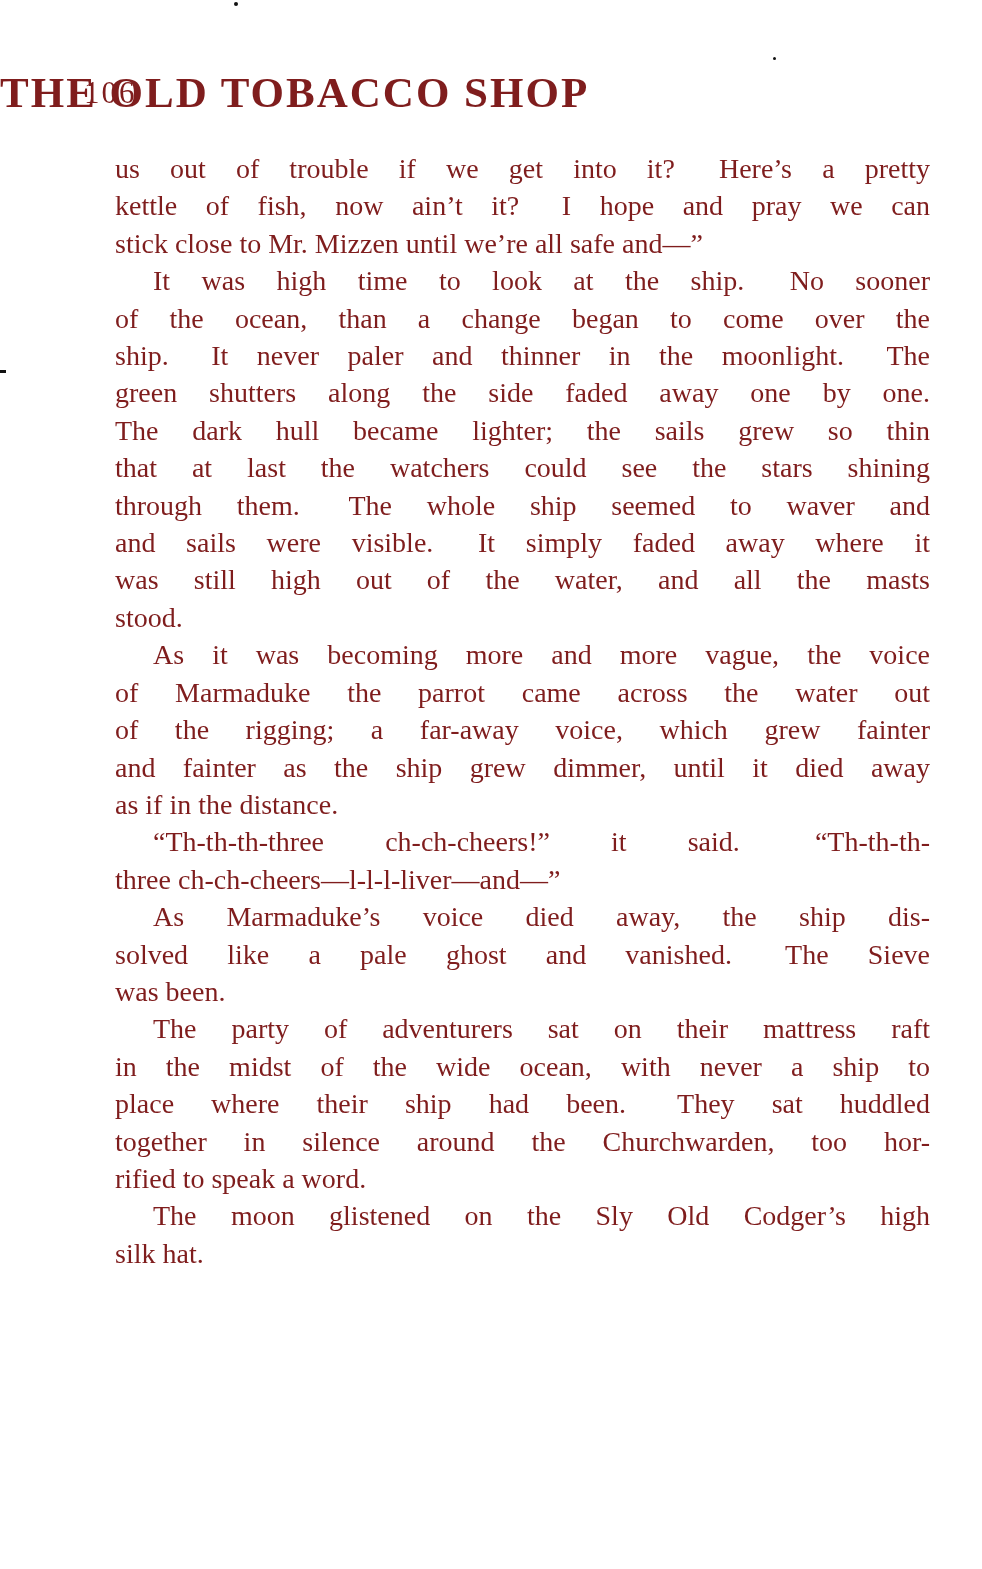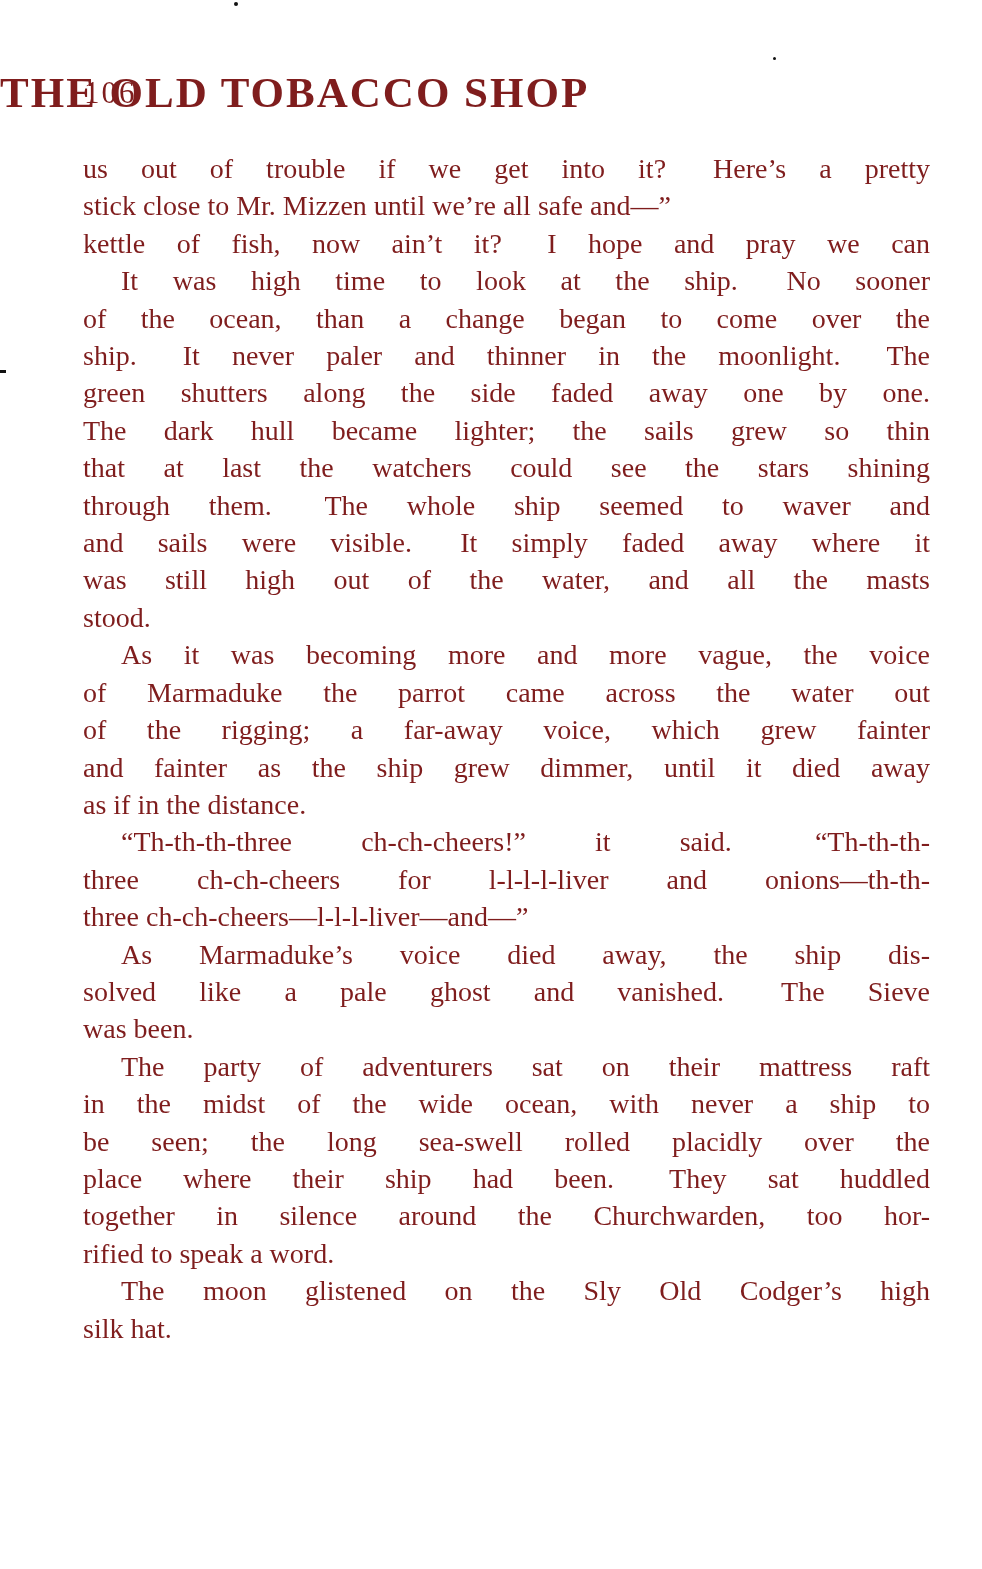--- a/index.html
+++ b/index.html
@@ -49,20 +49,21 @@
     top: 150px;
     width: 847px;
     font-size: 28px;
     line-height: 37.4px;
   }
   .paragraph { margin: 0; }
   .line {
     text-align: justify;
     text-align-last: justify;
     white-space: normal;
+    margin-left: 32px;
   }
   .line.last {
     text-align: left;
     text-align-last: left;
   }
   .paragraph.indent .line:first-child {
     text-indent: 38px;
   }
   .artifact {
     position: absolute;
@@ -81,22 +82,22 @@
   <div class="artifact a3"></div>
 
   <header class="page-header">
     <span class="page-number">106</span>
     <h1 class="running-title">THE OLD TOBACCO SHOP</h1>
   </header>
 
   <main class="page-body">
       <div class="paragraph">
         <div class="line">us out of trouble if we get into it?  Here’s a pretty</div>
+        <div class="line">kettle of fish, now ain’t it?  I hope and pray we can</div>
         <div class="line last">stick close to Mr. Mizzen until we’re all safe and—”</div>
-        <div class="line">kettle of fish, now ain’t it?  I hope and pray we can</div>
       </div>
       <div class="paragraph indent">
         <div class="line">It was high time to look at the ship.  No sooner</div>
         <div class="line">of the ocean, than a change began to come over the</div>
         <div class="line">ship.  It never paler and thinner in the moonlight.  The</div>
         <div class="line">green shutters along the side faded away one by one.</div>
         <div class="line">The dark hull became lighter; the sails grew so thin</div>
         <div class="line">that at last the watchers could see the stars shining</div>
         <div class="line">through them.  The whole ship seemed to waver and</div>
         <div class="line">and sails were visible.  It simply faded away where it</div>
@@ -105,32 +106,30 @@
       </div>
       <div class="paragraph indent">
         <div class="line">As it was becoming more and more vague, the voice</div>
         <div class="line">of Marmaduke the parrot came across the water out</div>
         <div class="line">of the rigging; a far-away voice, which grew fainter</div>
         <div class="line">and fainter as the ship grew dimmer, until it died away</div>
         <div class="line last">as if in the distance.</div>
       </div>
       <div class="paragraph indent">
         <div class="line">“Th-th-th-three ch-ch-cheers!” it said.  “Th-th-th-</div>
-        <div class="line">three ch-ch-cheers for l-l-l-l-liver and onions—th-th-</div>
         <div class="line last">three ch-ch-cheers—l-l-l-liver—and—”</div>
       </div>
       <div class="paragraph indent">
         <div class="line">As Marmaduke’s voice died away, the ship dis-</div>
         <div class="line">solved like a pale ghost and vanished.  The Sieve</div>
         <div class="line last">was been.</div>
       </div>
       <div class="paragraph indent">
         <div class="line">The party of adventurers sat on their mattress raft</div>
         <div class="line">in the midst of the wide ocean, with never a ship to</div>
-        <div class="line">be seen; the long sea-swell rolled placidly over the</div>
         <div class="line">place where their ship had been.  They sat huddled</div>
         <div class="line">together in silence around the Churchwarden, too hor-</div>
         <div class="line last">rified to speak a word.</div>
       </div>
       <div class="paragraph indent">
         <div class="line">The moon glistened on the Sly Old Codger’s high</div>
         <div class="line last">silk hat.</div>
       </div>
     </main>
 </div>

